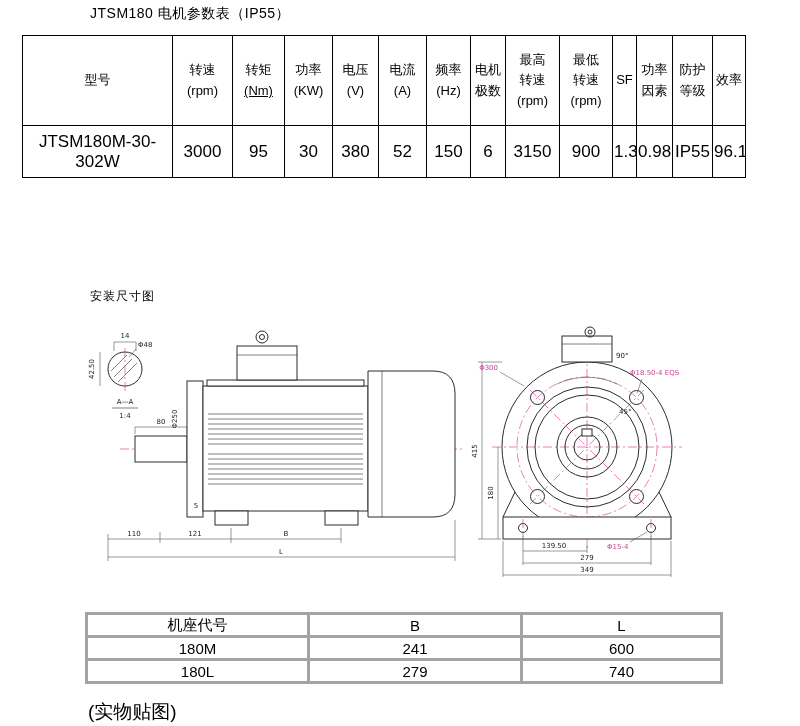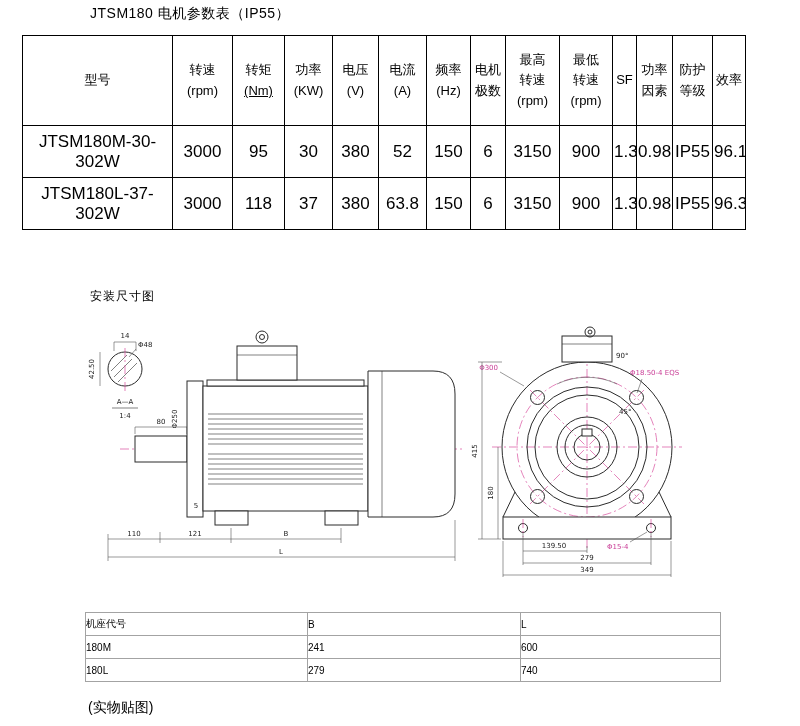--- a/index.html
+++ b/index.html
@@ -2,36 +2,36 @@
 <html><head>
 <meta charset="utf-8">
 <style>
   * { margin:0; padding:0; box-sizing:border-box; }
   html,body { background:#fff; }
   body { font-family:"Liberation Sans","DejaVu Sans",sans-serif; color:#000; }
   .page { position:relative; width:800px; height:726px; background:#fff; overflow:hidden;padding-left:32px; }
 
   .doc-title { position:absolute; left:90px; top:5px; font-size:14px; letter-spacing:0.5px; }
   .section-title { position:absolute; left:90px; top:288px; font-size:12px; letter-spacing:1px; }
-  .caption { position:absolute; left:88px; top:699px; font-size:14px; }
+  .caption { position:absolute; left:88px; top:699px; font-size:19px; }
 
   table { border-collapse:collapse; table-layout:fixed; }
   .param-table { position:absolute; left:22px; top:35px; width:723px; }
   .param-table th, .param-table td {
     border:1px solid #000; text-align:center; vertical-align:middle;
     font-weight:400; padding:0 1px; overflow:hidden;
   }
   .param-table th { height:90px; font-size:13px; line-height:1.55; }
   .param-table td { height:52px; font-size:17px; }
   .u { text-decoration:underline; }
 
   .frame-table { position:absolute; left:85px; top:612px; width:635px; }
   .frame-table th, .frame-table td {
-    border:1px solid #a3a3a3; text-align:left; vertical-align:middle;
-    font-weight:400; font-size:10px; height:23px;
+    border:3px solid #a3a3a3; text-align:center; vertical-align:middle;
+    font-weight:400; font-size:15px; height:23px;
   }
 
   .drawing { position:absolute; left:30px; top:324px; }
   svg text { font-family:"DejaVu Sans",sans-serif; font-size:8px; fill:#222; }
   svg text.sm { font-size:7px; }
   svg text.mg { fill:#c93d96; }
   .geo { stroke:#2b2b2b; fill:none; stroke-width:1; }
   .geo-f { stroke:#2b2b2b; fill:#fff; stroke-width:1; }
   .geo-thin { stroke:#2b2b2b; fill:none; stroke-width:0.6; }
   .cl { stroke:#d94f9e; fill:none; stroke-width:0.7; stroke-dasharray:9 3 2 3; }
@@ -89,36 +89,20 @@
         <td>52</td>
         <td>150</td>
         <td>6</td>
         <td>3150</td>
         <td>900</td>
         <td>1.3</td>
         <td>0.98</td>
         <td>IP55</td>
         <td>96.1</td>
       </tr>
-      <tr>
-        <td>JTSM180L-37-302W</td>
-        <td>3000</td>
-        <td>118</td>
-        <td>37</td>
-        <td>380</td>
-        <td>63.8</td>
-        <td>150</td>
-        <td>6</td>
-        <td>3150</td>
-        <td>900</td>
-        <td>1.3</td>
-        <td>0.98</td>
-        <td>IP55</td>
-        <td>96.3</td>
-      </tr>
     </tbody>
   </table>
 
   <div class="section-title">安装尺寸图</div>
 
   <svg class="drawing" width="740" height="272" viewBox="0 0 740 272">
 
     <g>
 
       <g>

